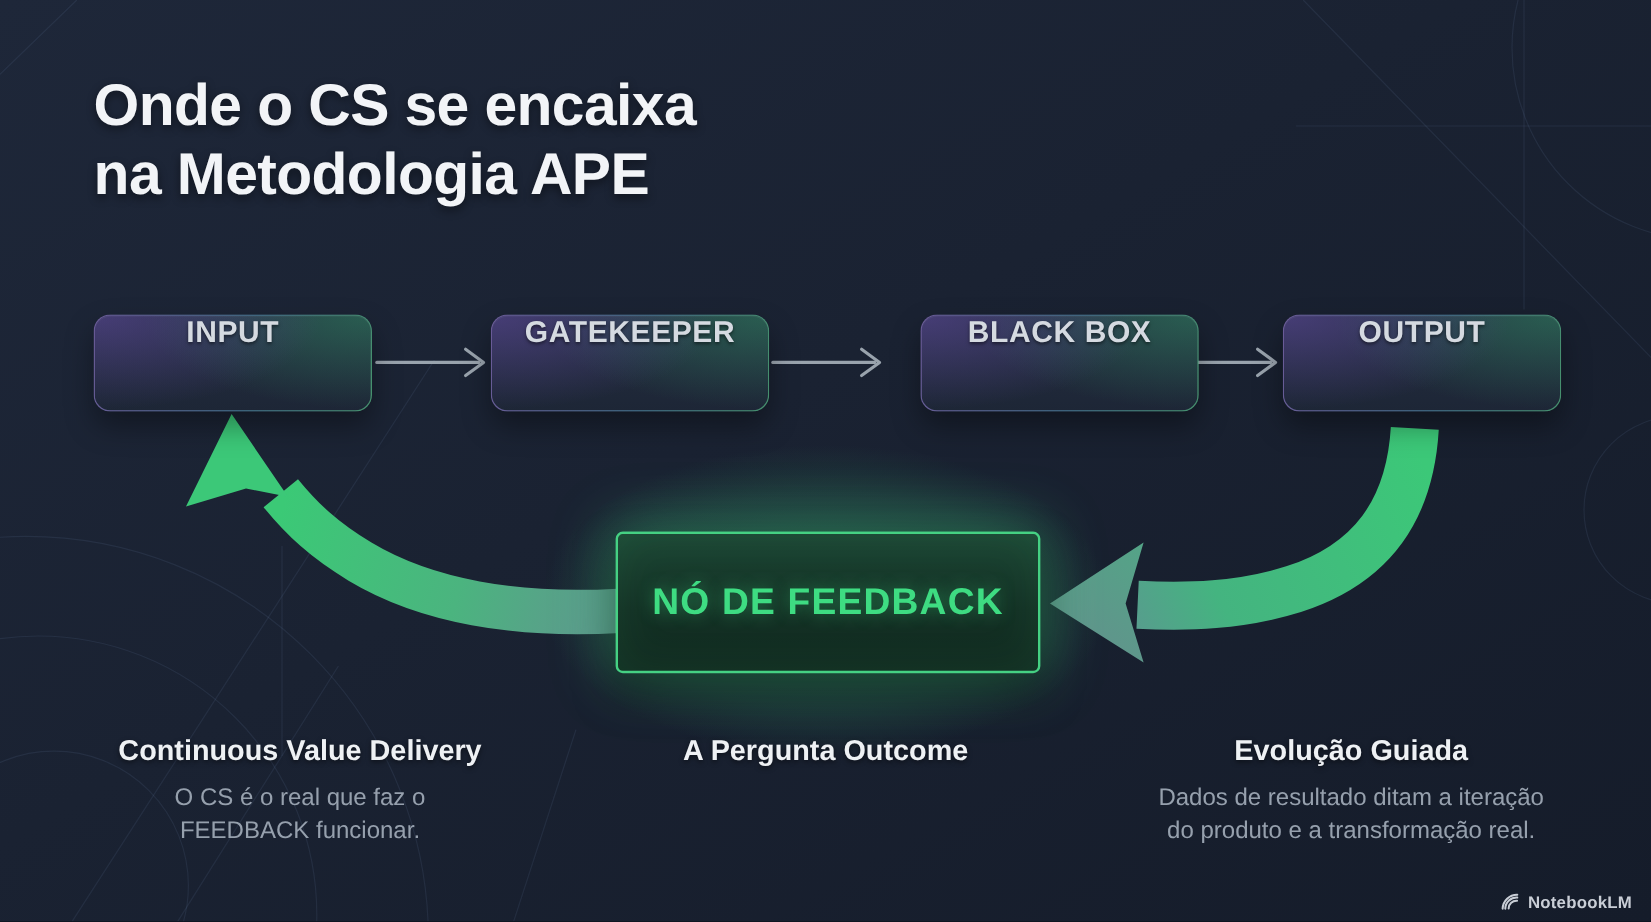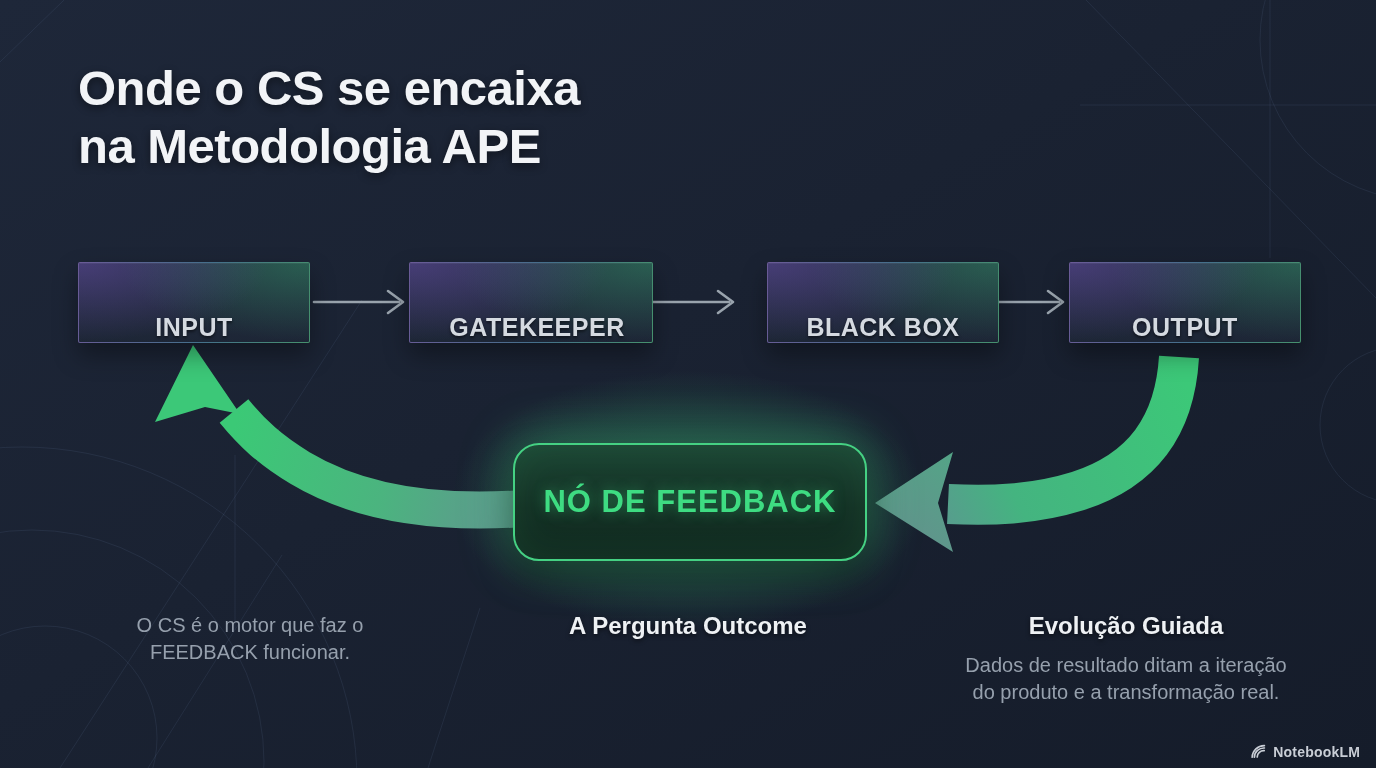--- a/index.html
+++ b/index.html
@@ -11,42 +11,42 @@
   .layer{position:absolute;inset:0;}
   
   .title{
     position:absolute;left:78px;top:60px;
     font-size:49px;font-weight:700;line-height:1.18;color:#f2f4f7;
     letter-spacing:-0.5px;text-shadow:0 3px 8px rgba(0,0,0,.45);
   }
   
   .flow-box{
     position:absolute;top:262px;width:230px;height:79px;
-    border-radius:2px;border:1.5px solid transparent;
-    display:flex;align-items:flex-end;justify-content:center;
+    border-radius:14px;border:1.5px solid transparent;
+    display:flex;align-items:flex-start;justify-content:center;
     background:
       radial-gradient(150% 180% at 0% 0%, rgba(97,73,160,.55), rgba(97,73,160,0) 55%) padding-box,
       radial-gradient(150% 180% at 100% 0%, rgba(46,150,98,.45), rgba(46,150,98,0) 55%) padding-box,
       linear-gradient(180deg,#262f43,#1d2636) padding-box,
       linear-gradient(100deg,#6a5a97 0%, #44708b 55%, #46916d 100%) border-box;
     box-shadow:0 12px 24px rgba(0,0,0,.35), inset 0 1px 0 rgba(255,255,255,.05);
   }
   .flow-box .label{
     font-size:25px;font-weight:700;color:#d5dae1;letter-spacing:.5px;
     text-shadow:0 2px 3px rgba(0,0,0,.5);
   }
   
   .node-glow{
     position:absolute;left:368px;top:325px;width:640px;height:350px;
     background:radial-gradient(closest-side, rgba(62,205,125,.30), rgba(62,205,125,.12) 52%, rgba(62,205,125,0) 74%);
     pointer-events:none;
   }
   .feedback-node{
     position:absolute;left:513px;top:443px;width:350px;height:114px;
-    border-radius:26px;border:2px solid #45d183;
+    border-radius:6px;border:2px solid #45d183;
     display:flex;align-items:center;justify-content:center;
     background:linear-gradient(180deg,#1c4534 0%,#143125 55%,#112a20 100%);
     box-shadow:0 0 48px 8px rgba(64,210,130,.32), 0 16px 32px rgba(0,0,0,.5), inset 0 0 36px rgba(64,210,130,.10);
   }
   .feedback-node .label{
     font-size:31px;font-weight:700;color:#3edc82;letter-spacing:1px;
     text-shadow:0 0 14px rgba(62,220,130,.45);
   }
   
   .col{position:absolute;top:612px;text-align:center;}
@@ -129,36 +129,37 @@
   </svg>
 
   <div class="title">
     <div>Onde o CS se encaixa</div>
     <div>na Metodologia APE</div>
   </div>
 
   <div class="flow-box" style="left:78px;">
     <span class="label">INPUT</span>
   </div>
-  <div class="flow-box" style="left:409px;padding-left:12px;">
+  <div class="flow-box" style="left:409px;">
     <span class="label">GATEKEEPER</span>
   </div>
   <div class="flow-box" style="left:739px;margin-left:28px;">
     <span class="label">BLACK BOX</span>
   </div>
   <div class="flow-box" style="left:1069px;">
     <span class="label">OUTPUT</span>
   </div>
 
   <div class="feedback-node">
     <span class="label">NÓ DE FEEDBACK</span>
   </div>
 
   <div class="col col-1">
-    <p><span>O CS é o motor que faz o</span><br>
+    <h3>Continuous Value Delivery</h3>
+    <p><span>O CS é o real que faz o</span><br>
     <span>FEEDBACK funcionar.</span></p>
   </div>
   <div class="col col-2">
     <h3>A Pergunta Outcome</h3>
     <p><br>
     </p>
   </div>
   <div class="col col-3">
     <h3>Evolução Guiada</h3>
     <p><span>Dados de resultado ditam a iteração</span><br>

